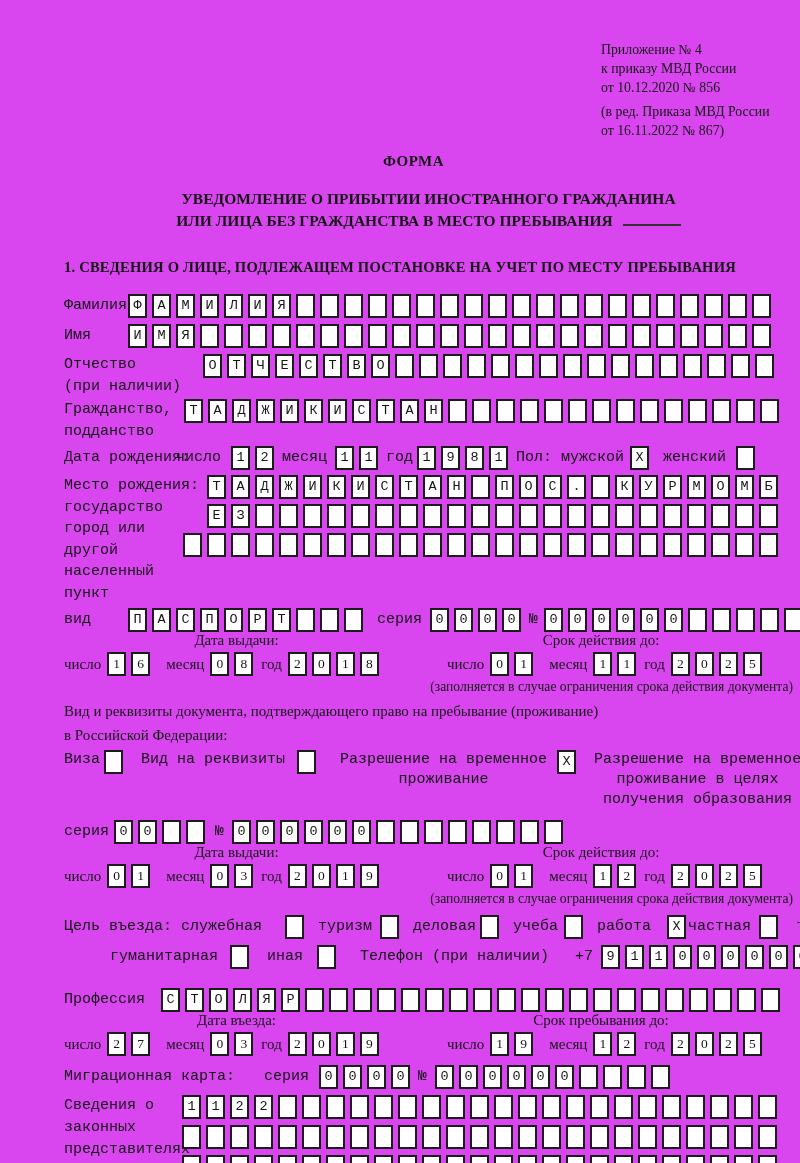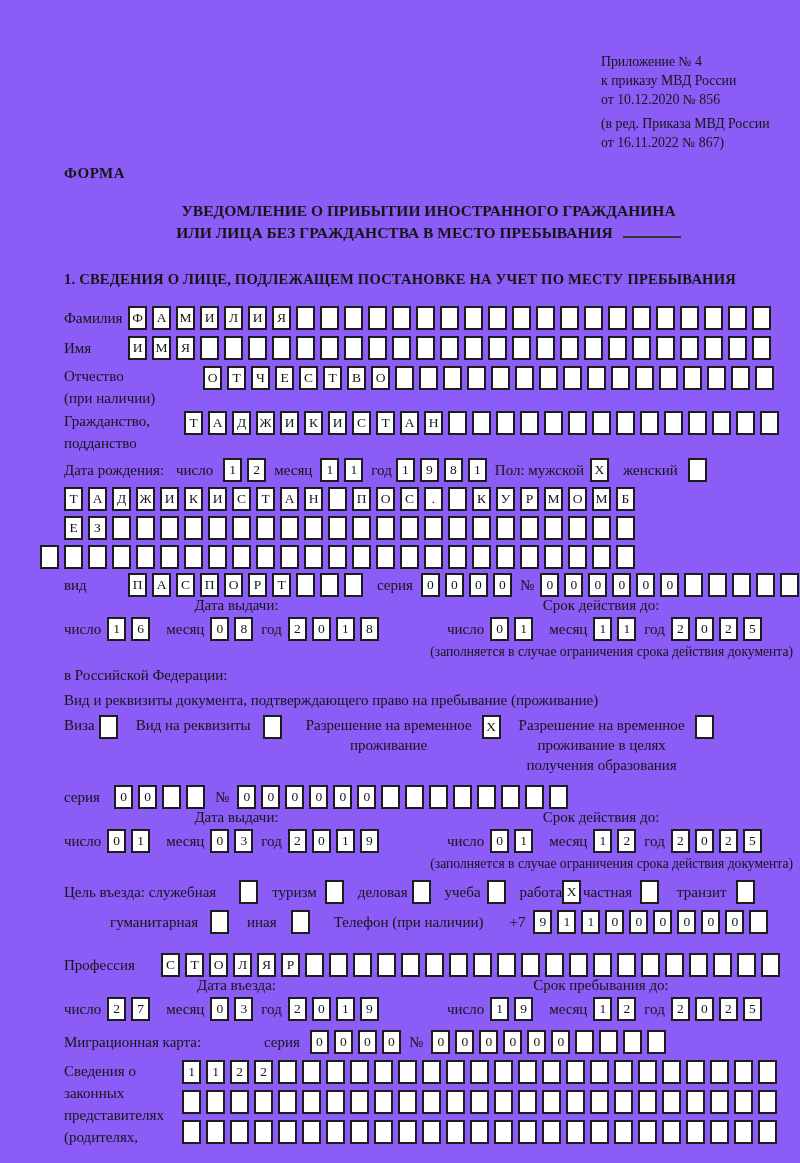--- a/index.html
+++ b/index.html
@@ -1,30 +1,30 @@
 <!DOCTYPE html>
 <html><head>
 <meta charset="utf-8">
 <style>
   html,body{margin:0;padding:0;background:#fff;}
   .page{
     width:800px;height:1163px;box-sizing:border-box;
-    padding:52px 7px 0 64px;background:#8b5cf6;color:#151515;
+    padding:40px 7px 0 64px;background:#d946ef;color:#151515;
     font-family:"Liberation Serif",serif;font-size:15px;position:relative;overflow:hidden;
   }
   
   .hdr{margin-left:auto;width:192px;font-size:13.8px;line-height:19px;}
   .hdr div:nth-child(4){margin-top:5px;}
-  .forma{text-align:left;padding-right:30px;font-weight:bold;margin-top:13px;font-size:15px;letter-spacing:.5px;}
+  .forma{text-align:center;padding-right:30px;font-weight:bold;margin-top:13px;font-size:15px;letter-spacing:.5px;}
   
   .title{text-align:center;font-weight:bold;font-size:15.5px;line-height:22px;margin-top:18px;}
   .blankline{display:inline-block;width:58px;border-bottom:2px solid #333;height:13px;margin-left:10px;}
   .sec1{font-weight:bold;font-size:14.6px;margin-top:27px;letter-spacing:.2px;}
   
-  .frow{display:flex;align-items:flex-start;margin-top:6px;}
+  .frow{display:flex;align-items:flex-start;margin-top:6px;font-family:Liberation Mono, monospace;}
   .lbl{white-space:nowrap;line-height:24px;flex:0 0 auto;}
   .cells{display:inline-flex;gap:5px;flex:0 0 auto;}
   .cell{
     width:15px;height:20px;border:2px solid #1c1c1c;flex:0 0 auto;
     display:inline-flex;align-items:center;justify-content:center;
     font-size:13.5px;line-height:20px;background:#fff;
   }
   .stack{line-height:21.5px;flex:0 0 auto;}
   .center-head{font-weight:bold;text-align:center;margin-top:8px;}
   .dhead{display:flex;}
@@ -215,20 +215,26 @@
     <span class="cells">
         <span class="cell">X</span>
       </span>
     <span class="lbl gap14" style="margin-right:10px">женский</span>
     <span class="cells">
         <span class="cell"></span>
       </span>
   </div>
 
   <div class="frow" style="margin-top:5px">
+    <span class="stack" style="width:143px">
+      <span style="display:block">Место рождения:</span>
+      <span style="display:block">государство</span>
+      <span style="display:block">город или другой</span>
+      <span style="display:block">населенный пункт</span>
+    </span>
     <span>
       <span class="cells" style="display:flex">
           <span class="cell">Т</span>
           <span class="cell">А</span>
           <span class="cell">Д</span>
           <span class="cell">Ж</span>
           <span class="cell">И</span>
           <span class="cell">К</span>
           <span class="cell">И</span>
           <span class="cell">С</span>
@@ -382,22 +388,22 @@
       <span class="cells">
           <span class="cell">2</span>
           <span class="cell">0</span>
           <span class="cell">2</span>
           <span class="cell">5</span>
         </span>
     </div>
   </div>
   <div class="note">(заполняется в случае ограничения срока действия документа)</div>
 
+  <div style="margin-top:8px">Вид и реквизиты документа, подтверждающего право на пребывание (проживание)</div>
   <div style="margin-top:7px">в Российской Федерации:</div>
-  <div style="margin-top:8px">Вид и реквизиты документа, подтверждающего право на пребывание (проживание)</div>
 
   <div class="frow" style="margin-top:6px">
     <span class="lbl" style="margin-right:4px;line-height:20px">Виза</span>
     <span class="cells">
         <span class="cell"></span>
       </span>
     <span class="lbl gap18" style="margin-right:12px;line-height:20px">Вид на реквизиты</span>
     <span class="cells">
         <span class="cell"></span>
       </span>
@@ -501,21 +507,21 @@
         <span class="cell"></span>
       </span>
     <span class="lbl gap14" style="margin-right:4px">деловая</span>
     <span class="cells">
         <span class="cell"></span>
       </span>
     <span class="lbl gap14" style="margin-right:6px">учеба</span>
     <span class="cells">
         <span class="cell"></span>
       </span>
-    <span class="lbl gap14" style="margin-right:0">работа</span>
+    <span class="lbl gap14" style="margin-right:16px">работа</span>
     <span class="cells">
         <span class="cell">X</span>
       </span>
     <span class="lbl" style="margin:0 8px 0 2px">частная</span>
     <span class="cells">
         <span class="cell"></span>
       </span>
     <span class="lbl gap18" style="margin-right:10px">транзит</span>
     <span class="cells">
         <span class="cell"></span>

